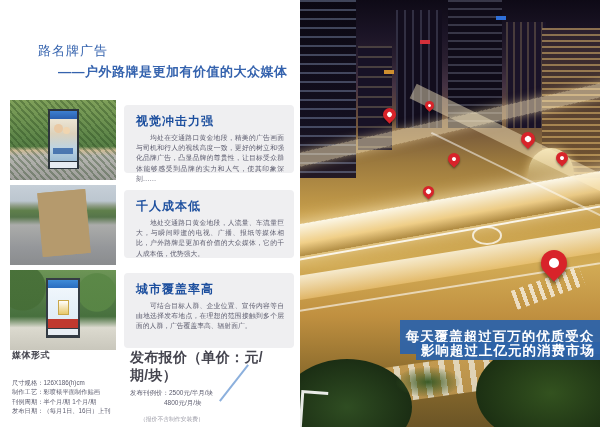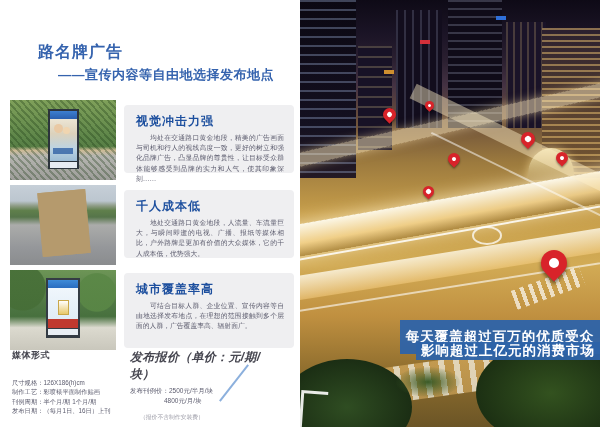--- a/index.html
+++ b/index.html
@@ -5,21 +5,21 @@
   html,body{margin:0;padding:0;}
   body{
     width:600px;height:427px;position:relative;overflow:hidden;
     background:#ffffff;
     font-family:"Liberation Sans","DejaVu Sans",sans-serif;
     -webkit-font-smoothing:antialiased;
   }
   
   .left-panel{position:absolute;left:0;top:0;width:300px;height:427px;}
   .title-block{position:absolute;left:38px;top:42px;width:250px;color:#3563ae;}
-  .title-l1{font-size:16px;font-weight:bold;letter-spacing:1px;}
+  .title-l1{font-size:13px;font-weight:normal;letter-spacing:1px;}
   .title-l2{font-size:13px;font-weight:bold;letter-spacing:.5px;margin-top:3px;margin-left:20px;}
 
   .ph{position:absolute;left:10px;width:106px;height:80px;overflow:hidden;background:#888;}
   .ph1{top:100px;}
   .ph2{top:185px;}
   .ph3{top:270px;}
 
   
   .ph1{background:
     repeating-linear-gradient(48deg,rgba(25,55,18,.30) 0 2px,rgba(0,0,0,0) 2px 5px),
@@ -56,21 +56,21 @@
   .ibox2{top:190px;height:68px;}
   .ibox3{top:273px;height:75px;}
   .ibox .hd{color:#1d4f9e;font-size:12px;font-weight:bold;letter-spacing:1px;margin-bottom:3px;}
   .ibox .bd{color:#5c5c6e;font-size:6.8px;line-height:10.2px;text-align:justify;text-indent:14px;}
 
   
   .spec{position:absolute;left:12px;top:349px;width:115px;color:#5c5c6e;}
   .spec .tt{font-size:9px;font-weight:bold;color:#45454f;margin-bottom:16px;letter-spacing:.5px;}
   .spec .ln{font-size:6.3px;line-height:9.3px;}
   .price{position:absolute;left:130px;top:349px;width:150px;color:#5c5c6e;}
-  .price .tt{font-size:12px;font-weight:bold;color:#45454f;margin-bottom:3px;letter-spacing:.3px;font-style:italic;}
+  .price .tt{font-size:14px;font-weight:bold;color:#45454f;margin-bottom:3px;letter-spacing:.3px;}
   .price .tt .unit{font-weight:bold;}
   .price .ln{font-size:6.5px;line-height:9.5px;}
   .price .ln2{margin-left:34px;}
   .price .note{font-size:5.8px;color:#9b9ba6;margin-top:8px;margin-left:10px;}
   .deco-line{position:absolute;left:233px;top:360px;width:2px;height:46px;background:#8cb0dd;transform:rotate(38deg);transform-origin:center;}
 
   
   .photo{position:absolute;left:300px;top:0;width:300px;height:427px;overflow:hidden;
     background:linear-gradient(180deg,#0e0a16 0%,#1b1426 8%,#2a1f30 14%,#443243 20%,#6b4f3a 28%,#9c7a3e 38%,#c79e4a 50%,#d2ab55 62%,#c09040 74%,#92702f 86%,#6b5526 100%);}
   .bld{position:absolute;}
@@ -135,21 +135,21 @@
   .sketch{position:absolute;left:0px;top:391px;width:24px;height:36px;
     border-left:3px solid rgba(255,255,255,.9);border-top:3px solid rgba(255,255,255,.9);transform:rotate(4deg);}
 </style>
 </head>
 <body>
 
 <div class="left-panel">
 
   <div class="title-block">
     <div class="title-l1">路名牌广告</div>
-    <div class="title-l2">——宣传内容等自由地选择发布地点</div>
+    <div class="title-l2">——户外路牌是更加有价值的大众媒体</div>
   </div>
 
   <div class="ph ph1">
     <div class="sign1">
       <div class="hdr"></div>
       <div class="poster">
         <div class="face"></div>
         <div class="txt"></div>
       </div>
       <div class="ftr"></div>

